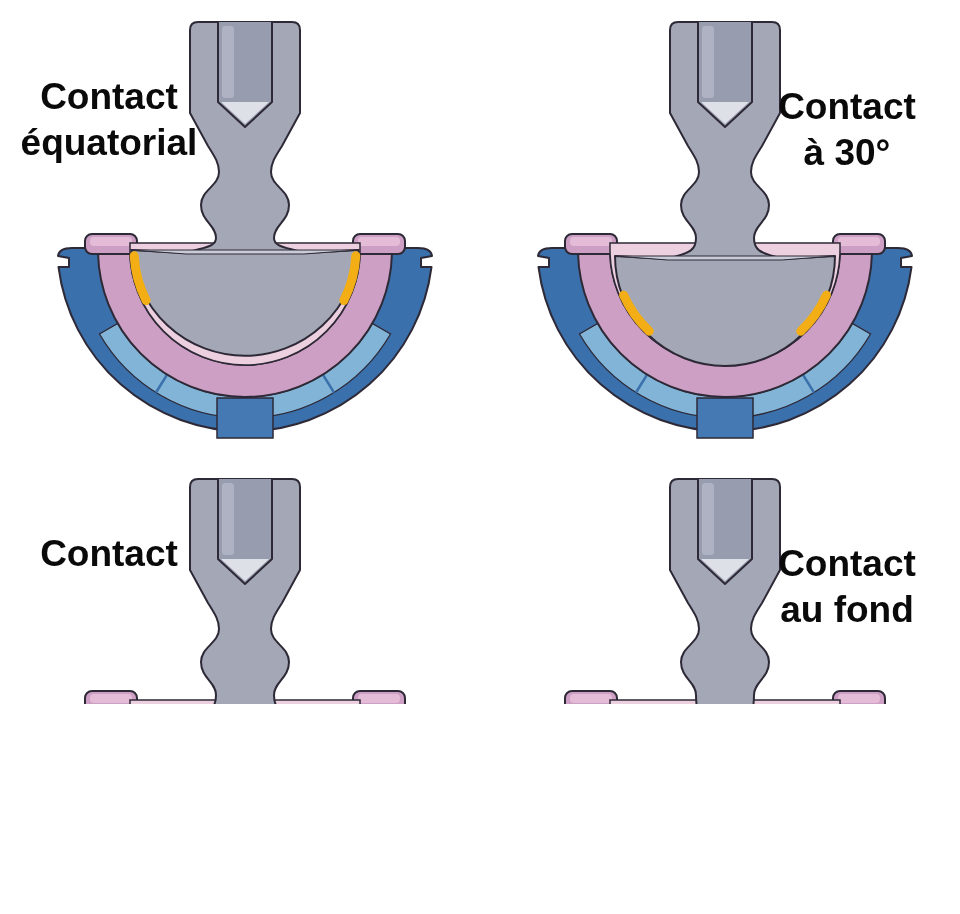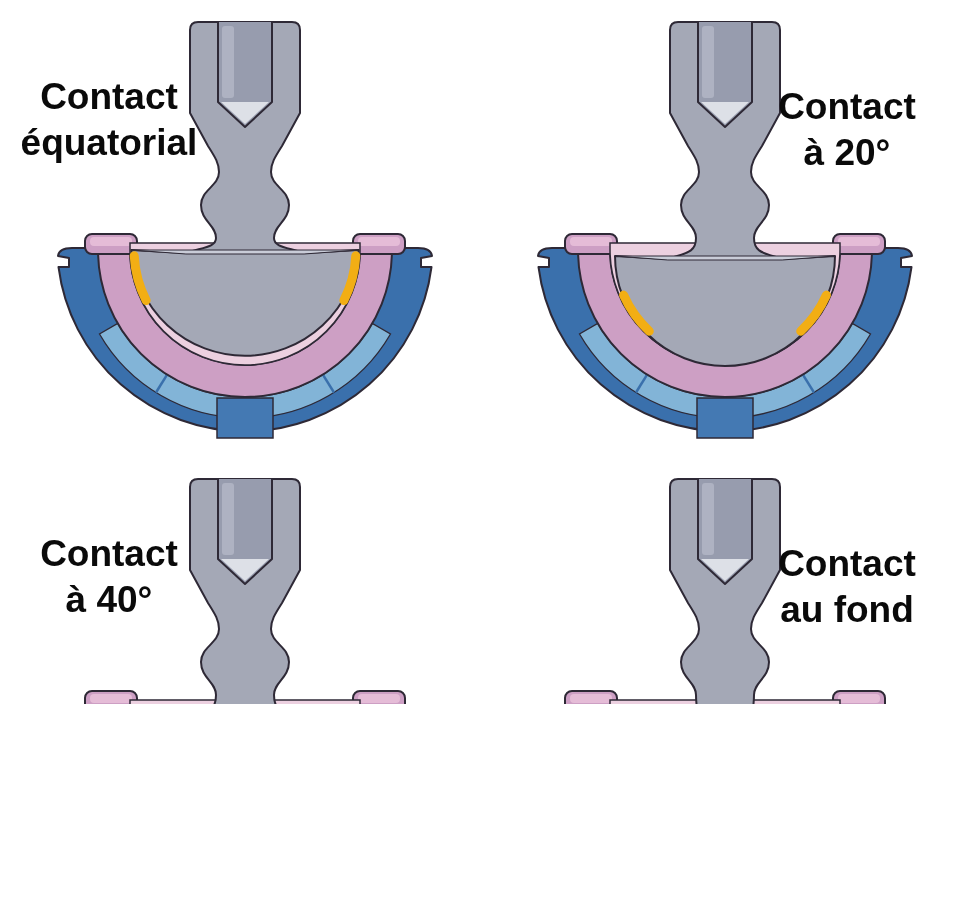--- a/index.html
+++ b/index.html
@@ -79,21 +79,21 @@
         <path d="M198,22 H292 Q300,22 300,30 V113 L282,146 C275,157 271,163 271,172 C271,186 289,190 289,205 C289,221 274,225 274,238 C274,253 284.6,253 302.2,259 L355.0,256 A110,110 0 0 1 135.0,256 L187.8,259 C205.4,253 216,253 216,238 C216,225 201,221 201,205 C201,190 219,186 219,172 C219,163 215,157 208,146 L190,113 V30 Q190,22 198,22 Z" fill="#a4a8b6" stroke="#2e2936" stroke-width="2" stroke-linejoin="round"></path>
         <path d="M135.0,256 L187.8,260 L302.2,260 L355.0,256 Z" fill="#c9ccd8" stroke="#2e2936" stroke-width="1"></path>
         <path d="M218,22 V102 L245,127 L272,102 V22" fill="#979cae" stroke="#2e2936" stroke-width="2" stroke-linejoin="round"></path>
         <path d="M221,102 L245,124 L269,102 Z" fill="#dde0e7"></path>
         <rect x="222" y="26" width="12" height="72" rx="3" fill="#b5bac8" opacity="0.75"></rect>
         <path d="M169.3,331.2 A111,111 0 0 1 143.6,295.1" fill="none" stroke="#f2ae14" stroke-width="9" stroke-linecap="round"></path>
         <path d="M346.4,295.1 A111,111 0 0 1 320.7,331.2" fill="none" stroke="#f2ae14" stroke-width="9" stroke-linecap="round"></path>
       </svg>
     <div class="label right">
       <span>Contact</span>
-      <span>à 20°</span>
+      <span>à 30°</span>
     </div>
   </div>
 
   <div class="panel">
     <svg width="480" height="457" viewBox="0 0 480 457">
         <path d="M72,248 H418 Q431,248 432,256 L421,258 V267 H431.5 A188,188 0 0 1 58.5,267 H69 V258 L58,256 Q59,248 72,248 Z" fill="#3a70ac" stroke="#2e2936" stroke-width="2" stroke-linejoin="round"></path>
         <path d="M390.5,334.0 A168,168 0 0 1 99.5,334.0 L117.7,323.5 A147,147 0 0 0 372.3,323.5 Z" fill="#82b4d7" stroke="#2e2936" stroke-width="1.3"></path>
         <line x1="322.9" y1="374.7" x2="334.0" y2="392.5" stroke="#3a70ac" stroke-width="2.5"></line>
         <line x1="245.0" y1="397.0" x2="245.0" y2="418.0" stroke="#3a70ac" stroke-width="2.5"></line>
         <line x1="167.1" y1="374.7" x2="156.0" y2="392.5" stroke="#3a70ac" stroke-width="2.5"></line>
@@ -107,21 +107,20 @@
         <path d="M198,22 H292 Q300,22 300,30 V113 L282,146 C275,157 271,163 271,172 C271,186 289,190 289,205 C289,221 274,225 274,238 C274,253 280.6,253 296.5,259 L344.0,256 A99,99 0 1 1 146.0,256 L193.5,259 C209.4,253 216,253 216,238 C216,225 201,221 201,205 C201,190 219,186 219,172 C219,163 215,157 208,146 L190,113 V30 Q190,22 198,22 Z" fill="#a4a8b6" stroke="#2e2936" stroke-width="2" stroke-linejoin="round"></path>
         <path d="M146.0,256 L193.5,260 L296.5,260 L344.0,256 Z" fill="#c9ccd8" stroke="#2e2936" stroke-width="1"></path>
         <path d="M218,22 V102 L245,127 L272,102 V22" fill="#979cae" stroke="#2e2936" stroke-width="2" stroke-linejoin="round"></path>
         <path d="M221,102 L245,124 L269,102 Z" fill="#dde0e7"></path>
         <rect x="222" y="26" width="12" height="72" rx="3" fill="#b5bac8" opacity="0.75"></rect>
         <path d="M186.2,344.1 A111,111 0 0 1 154.1,313.7" fill="none" stroke="#f2ae14" stroke-width="9" stroke-linecap="round"></path>
         <path d="M335.9,313.7 A111,111 0 0 1 303.8,344.1" fill="none" stroke="#f2ae14" stroke-width="9" stroke-linecap="round"></path>
       </svg>
     <div class="label left">
       <span>Contact</span>
-      <span>à 40°</span>
     </div>
   </div>
 
   <div class="panel">
     <svg width="480" height="457" viewBox="0 0 480 457">
         <path d="M72,248 H418 Q431,248 432,256 L421,258 V267 H431.5 A188,188 0 0 1 58.5,267 H69 V258 L58,256 Q59,248 72,248 Z" fill="#3a70ac" stroke="#2e2936" stroke-width="2" stroke-linejoin="round"></path>
         <path d="M390.5,334.0 A168,168 0 0 1 99.5,334.0 L117.7,323.5 A147,147 0 0 0 372.3,323.5 Z" fill="#82b4d7" stroke="#2e2936" stroke-width="1.3"></path>
         <line x1="322.9" y1="374.7" x2="334.0" y2="392.5" stroke="#3a70ac" stroke-width="2.5"></line>
         <line x1="245.0" y1="397.0" x2="245.0" y2="418.0" stroke="#3a70ac" stroke-width="2.5"></line>
         <line x1="167.1" y1="374.7" x2="156.0" y2="392.5" stroke="#3a70ac" stroke-width="2.5"></line>

